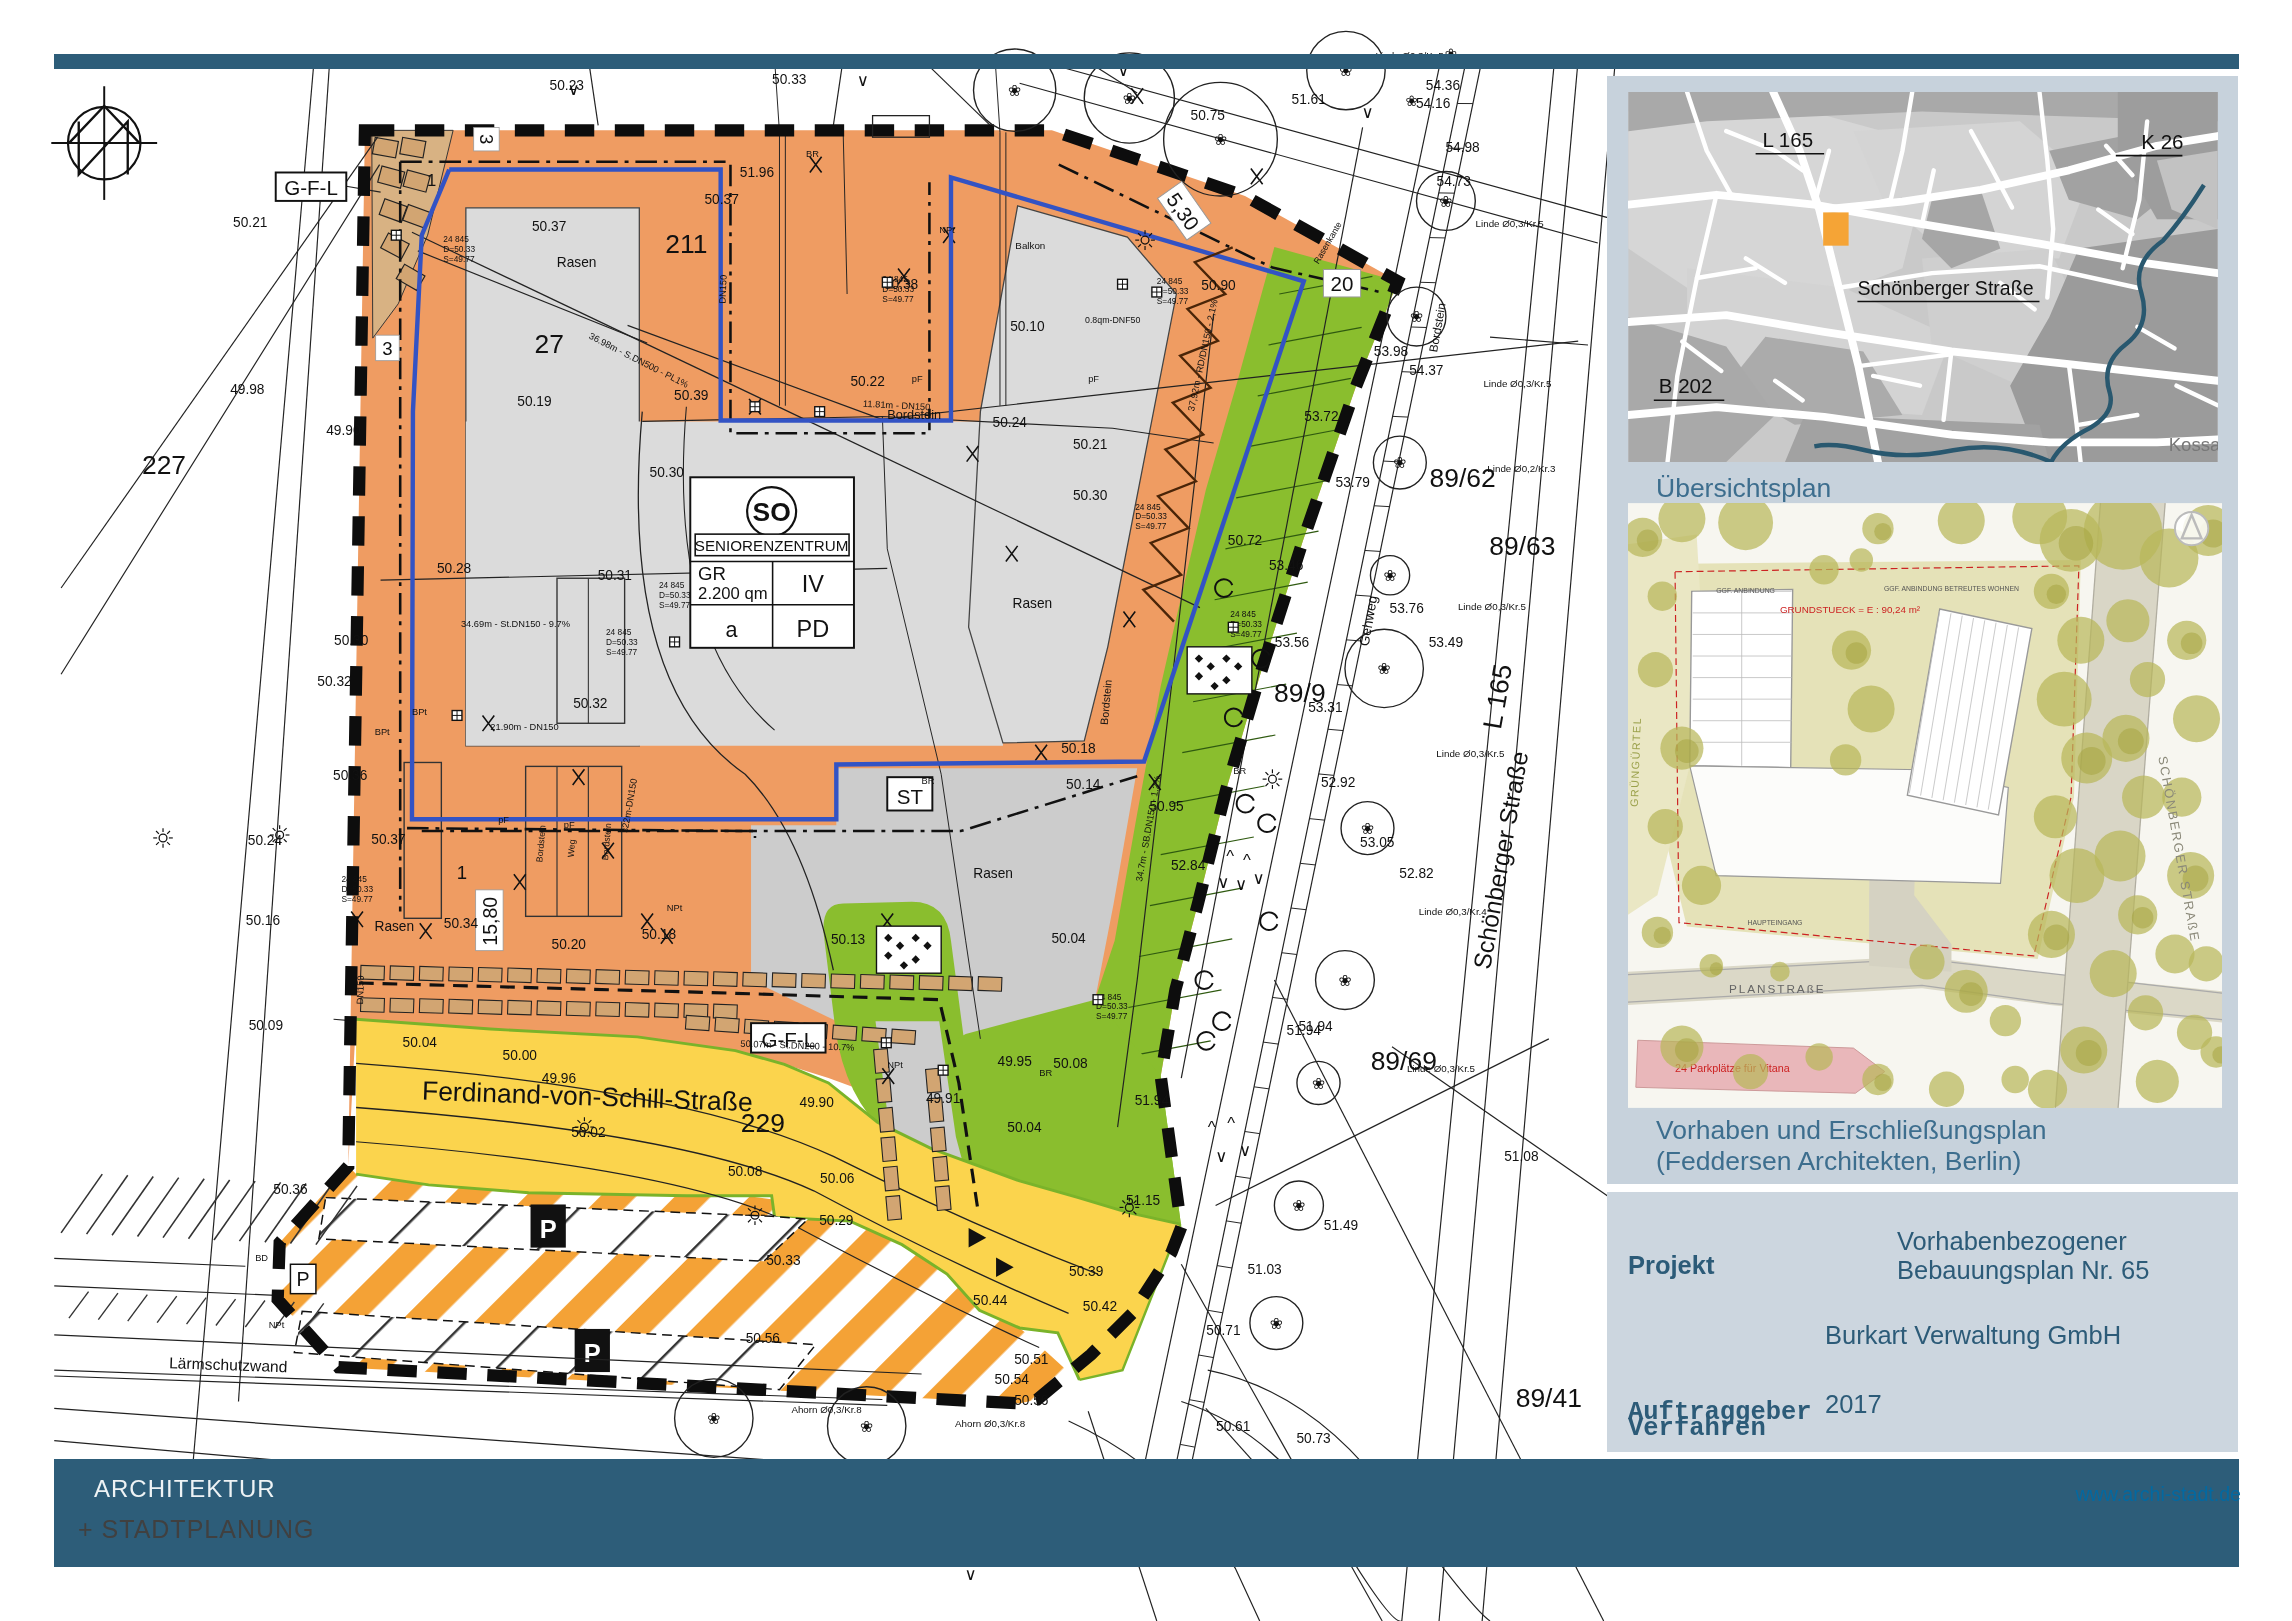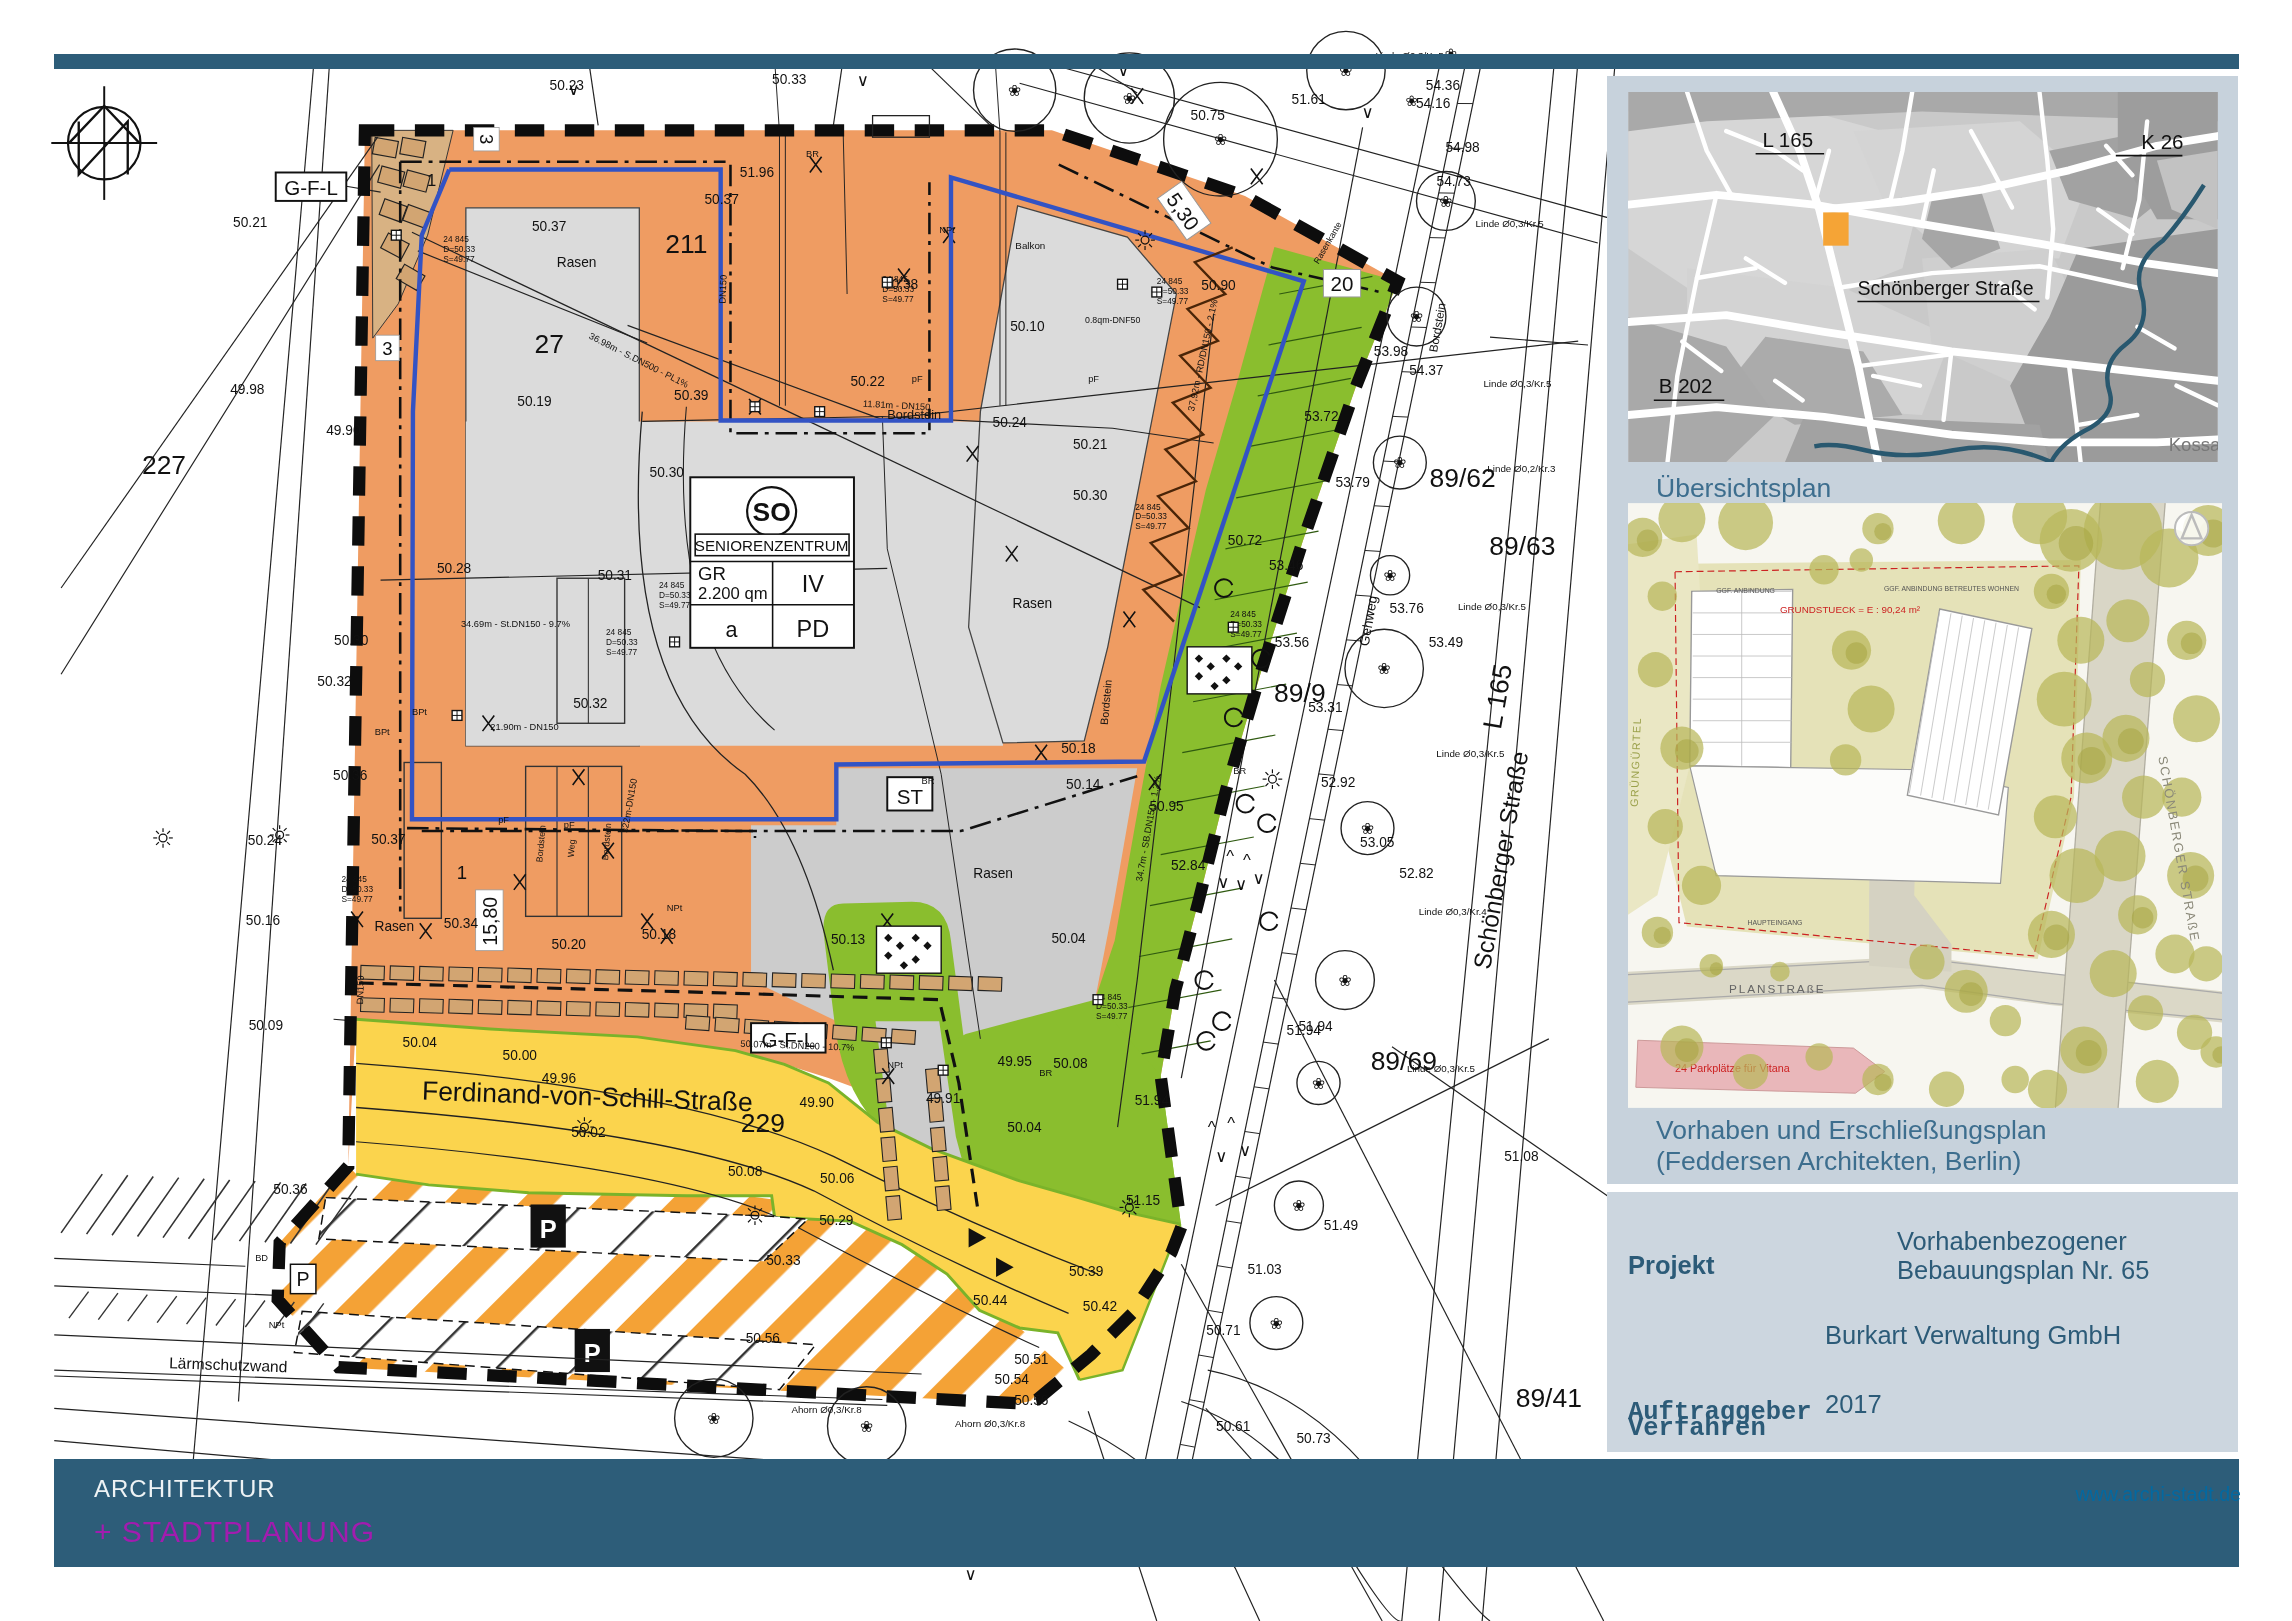--- a/index.html
+++ b/index.html
@@ -6,21 +6,21 @@
 .topbar{position:absolute;left:54px;top:54px;width:2185px;height:14.7px;background:#2d5d79;}
 .panel1{position:absolute;left:1607px;top:76px;width:631px;height:1108px;background:#c7d2dc;}
 .panel2{position:absolute;left:1607px;top:1192px;width:631px;height:260px;background:#ccd6df;}
 .botbar{position:absolute;left:54px;top:1459px;width:2185px;height:108px;background:#2d5d79;}
 .cap{position:absolute;color:#3d6e8e;font-size:26.5px;margin-left:28px;}
 .mapbox{position:absolute;left:1628px;top:92px;width:590px;height:370px;}
 .vorbox{position:absolute;left:1628px;top:503px;width:594px;height:605px;}
 .info{position:absolute;color:#2c5b78;font-size:25.5px;}
 .infob{font-weight:bold;margin-top:24px;}
 .arch1{position:absolute;left:94px;top:1475px;color:#eef3f5;font-size:24px;letter-spacing:1px;}
-.arch2{position:absolute;left:94px;top:1515px;color:#a21caf;font-size:30px;letter-spacing:1px;}
+.arch2{position:absolute;left:78px;top:1515px;color:#404040;font-size:25px;letter-spacing:1px;}
 .www{position:absolute;left:2217px;top:1483px;color:#0369a1;font-size:19.6px;transform:translateX(-100%);white-space:nowrap;margin-left:24px;}
 </style></head>
 <body>
 
 <svg width="2293" height="1621" viewBox="0 0 2339 1654" xmlns="http://www.w3.org/2000/svg" style="position:absolute;left:0;top:0">
 <defs>
       <pattern id="hstr" width="54" height="54" patternUnits="userSpaceOnUse" patternTransform="rotate(45)">
         <rect width="54" height="54" fill="#fff"></rect>
         <rect width="26" height="54" fill="#f4a236"></rect>
       </pattern>

